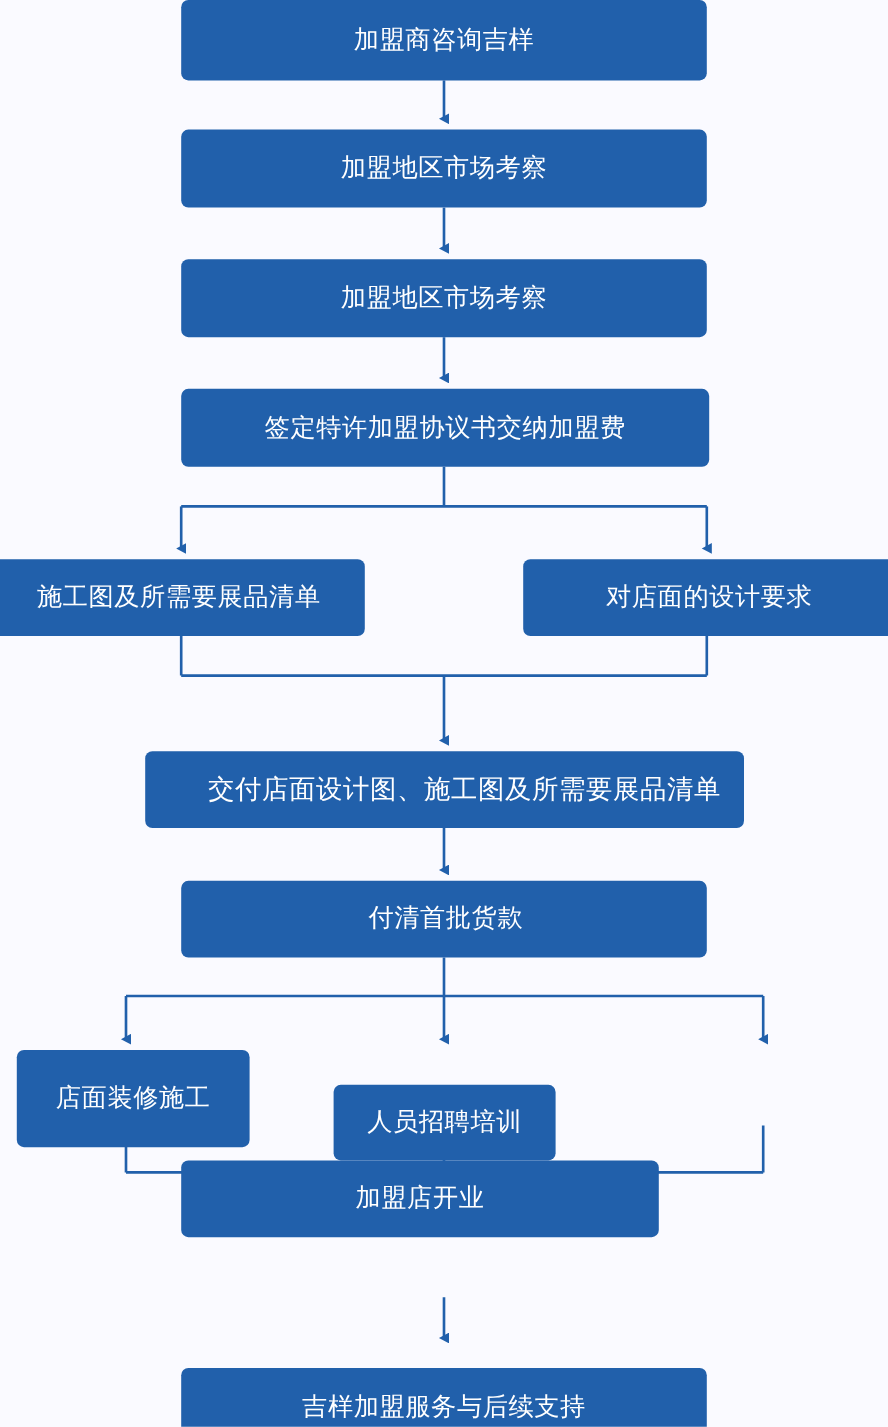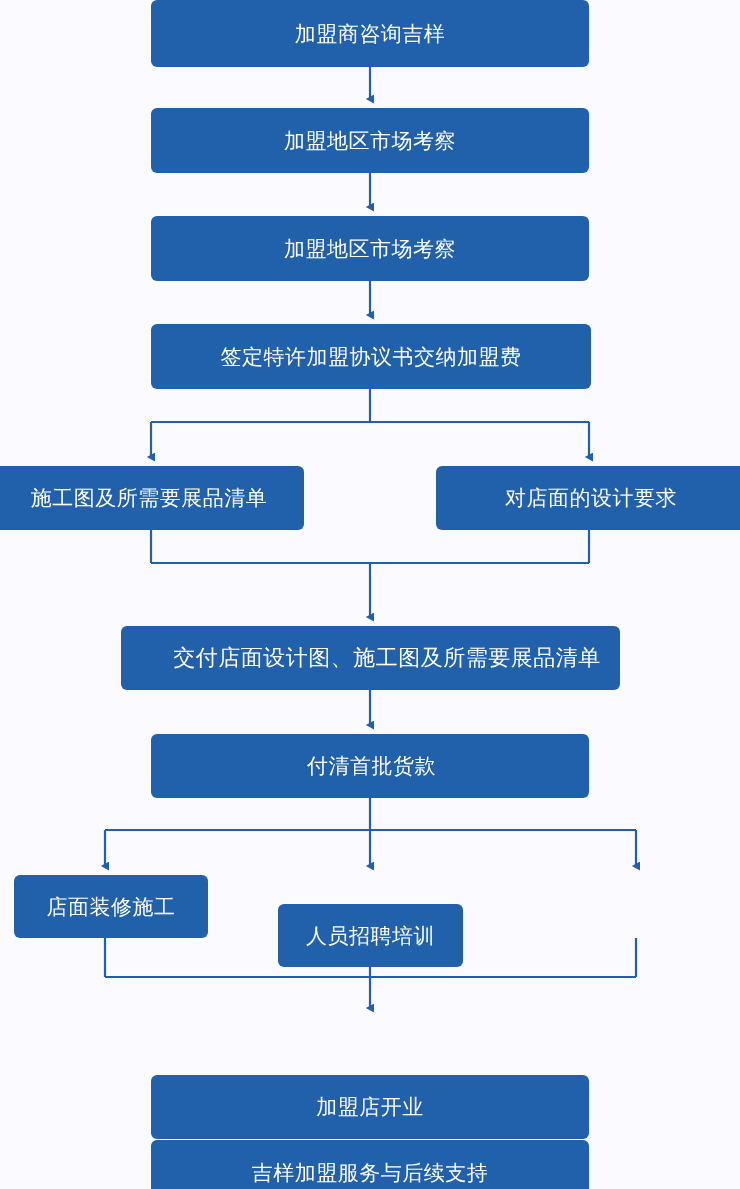--- a/index.html
+++ b/index.html
@@ -115,30 +115,30 @@
   </div>
 
   <div class="node big" style="left:121px; top:626px; width:499px; height:64px;">
     <span class="node-label">交付店面设计图、施工图及所需要展品清单</span>
   </div>
 
   <div class="node" style="left:151px; top:734px; width:438px; height:64px;padding-left:13px;">
     <span class="node-label">付清首批货款</span>
   </div>
 
-  <div class="node" style="left:14px; top:875px; width:194px; height:63px;">
+  <div class="node" style="left:14px; top:875px; width:194px; height:81px;">
     <span class="node-label">店面装修施工</span>
   </div>
 
   <div class="node" style="left:278px; top:875px; width:185px; height:63px;margin-top:29px;">
     <span class="node-label">人员招聘培训</span>
   </div>
 
 
-  <div class="node" style="left:151px; top:1075px; width:438px; height:64px;text-align:center;">
+  <div class="node" style="left:151px; top:967px; width:398px; height:64px;text-align:center;">
     <span class="node-label">加盟店开业</span>
   </div>
 
   <div class="node" style="left:151px; top:1124px; width:438px; height:65px;margin-top:16px;">
     <span class="node-label">吉样加盟服务与后续支持</span>
   </div>
 
 </div>
 
 </body></html>

